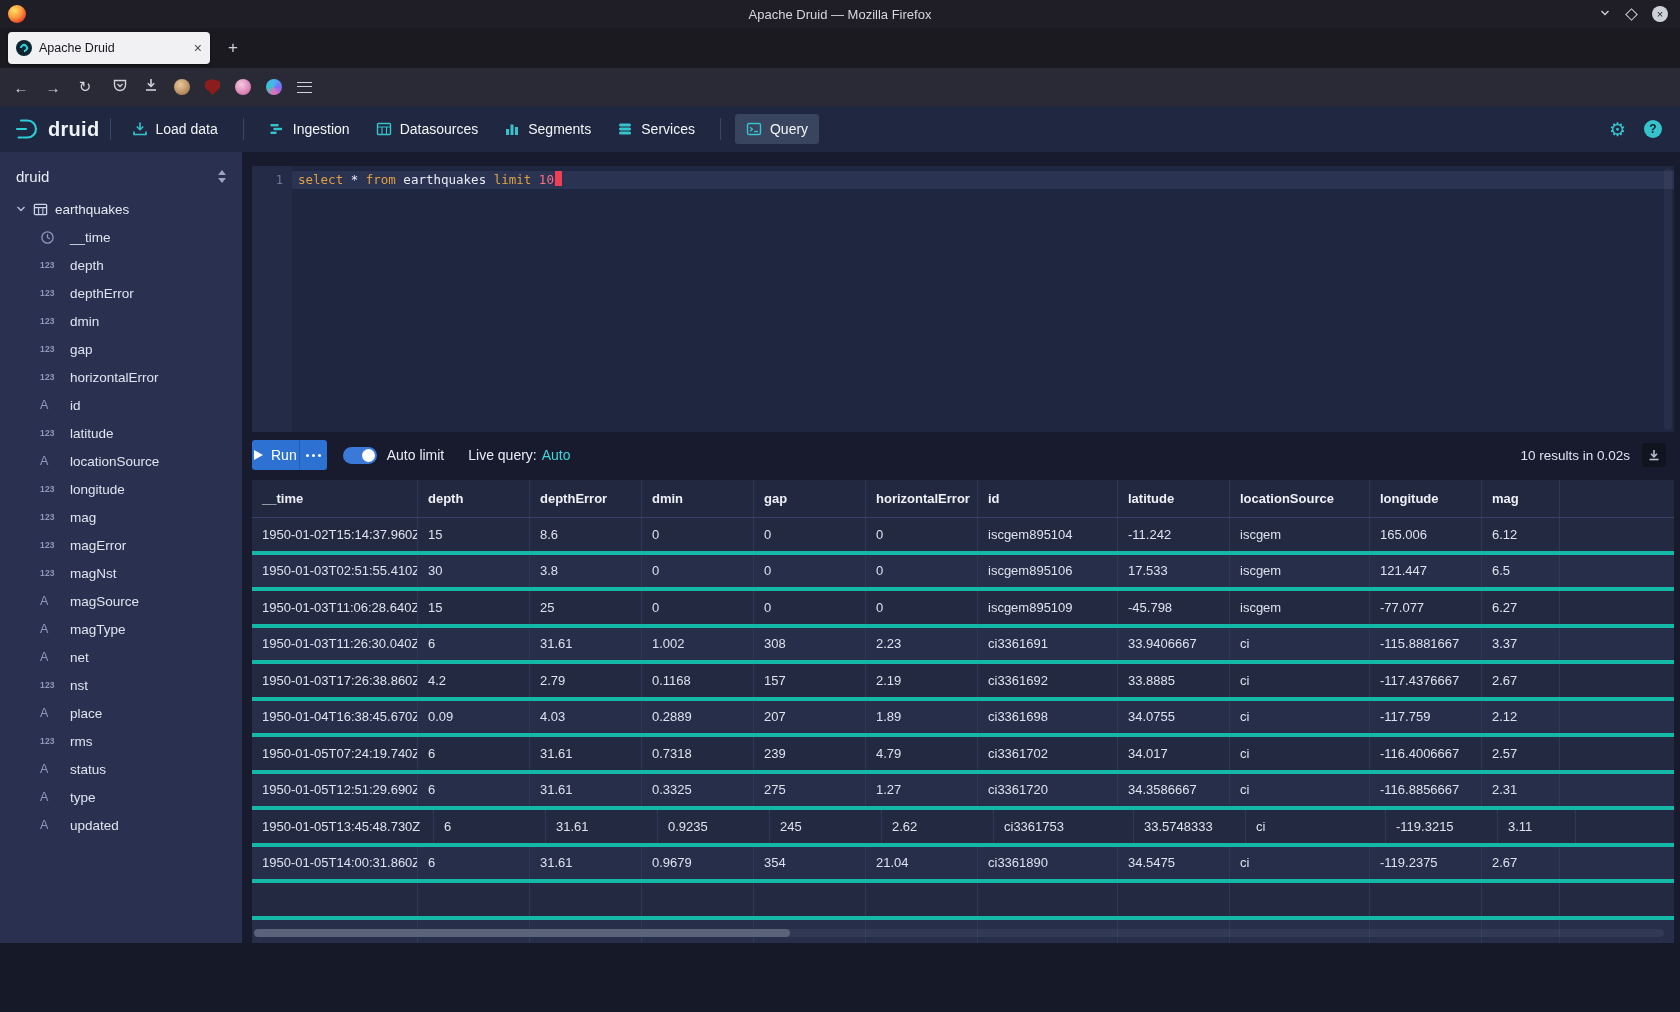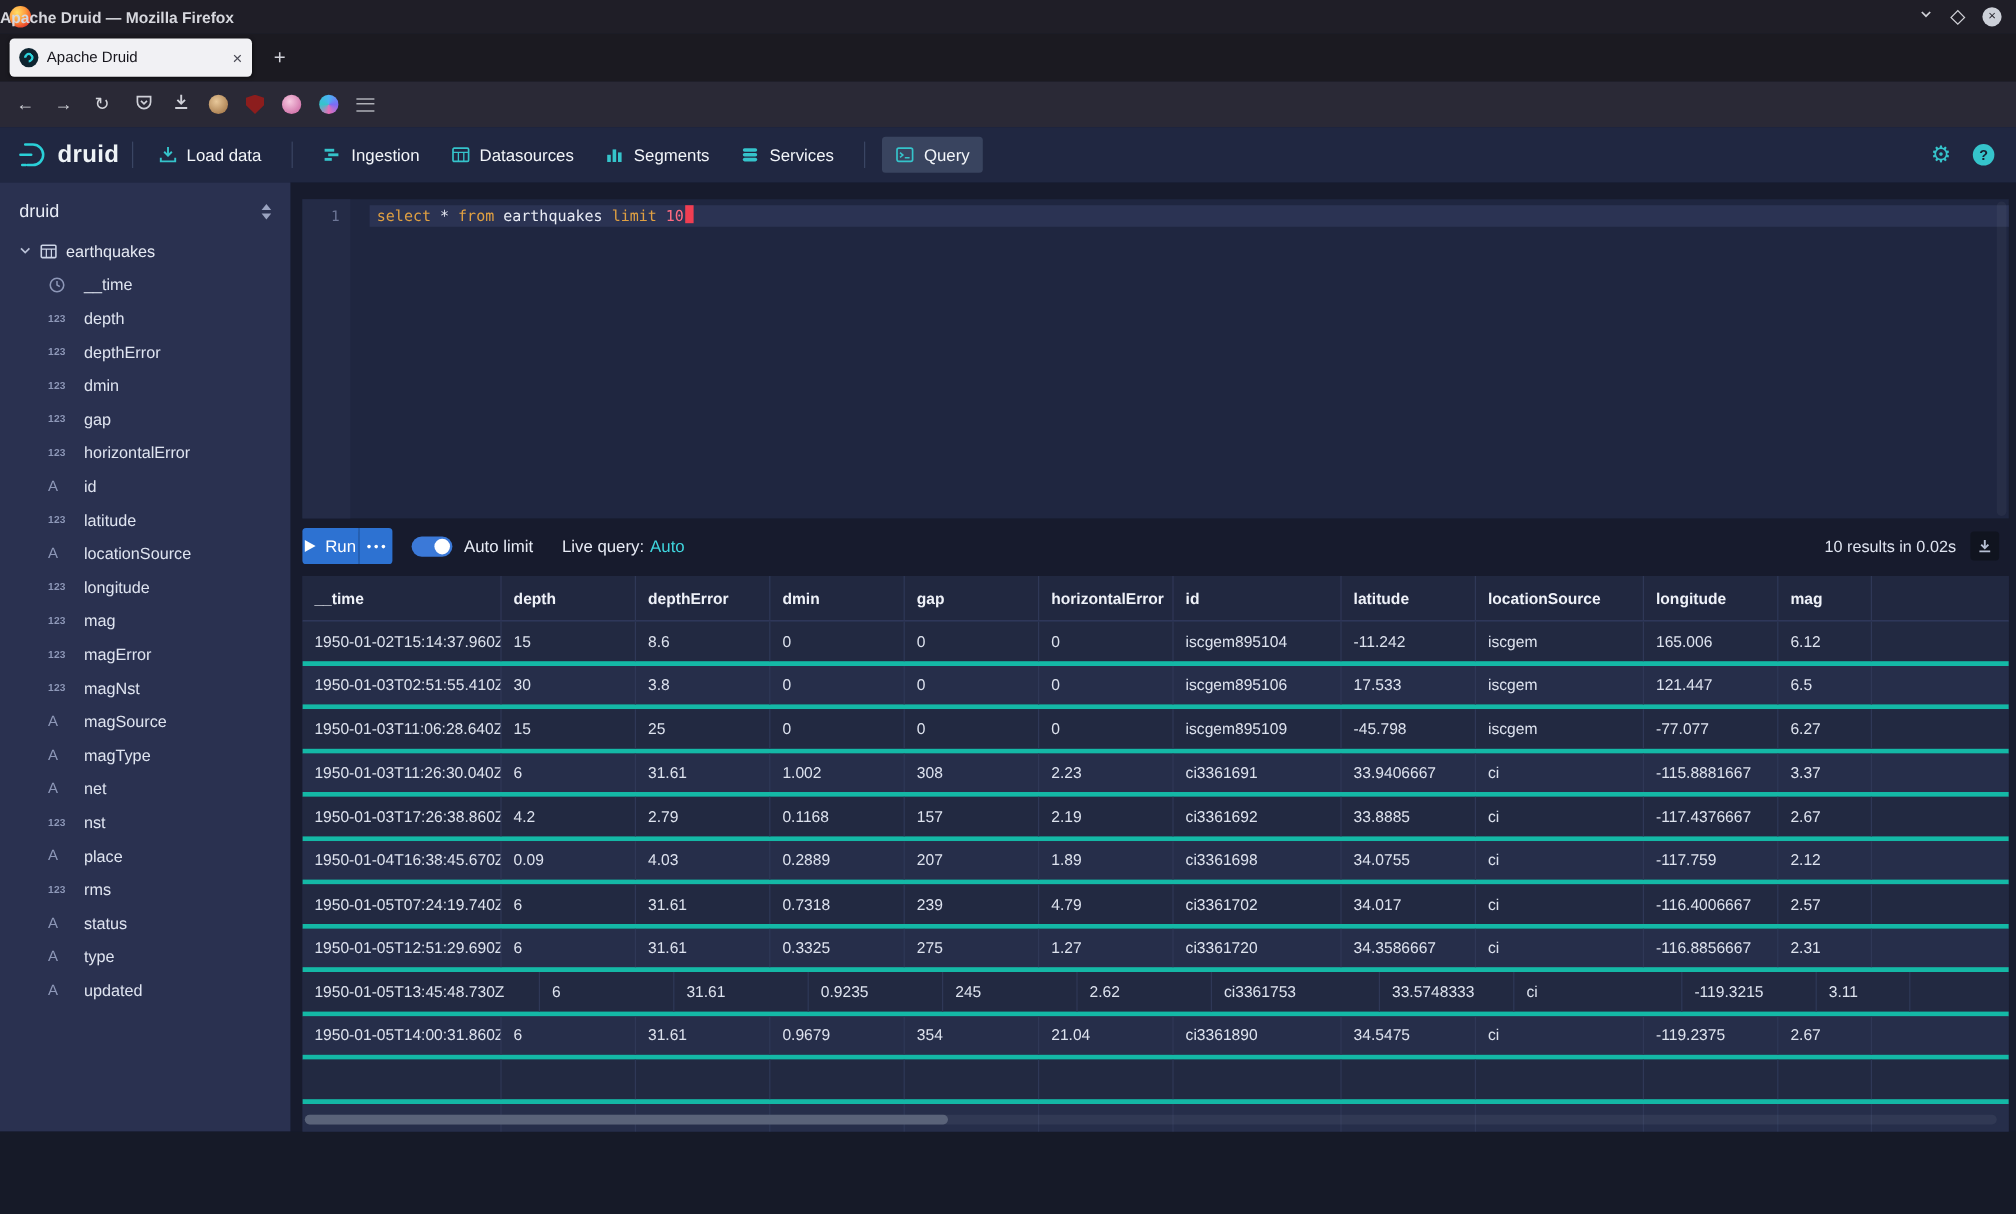--- a/index.html
+++ b/index.html
@@ -3,21 +3,21 @@
 <meta charset="utf-8">
 <style>
   * { box-sizing: border-box; margin: 0; padding: 0; }
   body { background:#000; font-family:"Liberation Sans", sans-serif; }
   .screen { width:1680px; height:1012px; overflow:hidden; display:flex; flex-direction:column; background:#171b2d; }
 
   
   .titlebar { height:28px; background:#1f1e27; display:flex; align-items:center; position:relative; flex:none; }
   .ff-logo { width:18px; height:18px; border-radius:50%; margin-left:8px;
     background: radial-gradient(circle at 35% 30%, #ffe066 0%, #ff9a3c 42%, #e8452c 75%, #b5123f 100%); }
-  .win-title { position:absolute; left:0; right:0; color:#d6d7dd; font-size:13px; pointer-events:none;font-weight:bold; }
+  .win-title { position:absolute; left:0; right:0; text-align:center; color:#d6d7dd; font-size:13px; pointer-events:none; }
   .win-controls { margin-left:auto; display:flex; align-items:center; gap:16px; margin-right:12px; z-index:1; }
   .diamond { width:9px; height:9px; border:1.5px solid #cfd0d6; transform:rotate(45deg); display:inline-block; }
   .circle-x { width:16px; height:16px; border-radius:50%; background:#ccd0d8; color:#1e1d26; font-size:11px; display:flex; align-items:center; justify-content:center; }
 
   .tabbar { height:40px; background:#1b1a21; display:flex; align-items:center; flex:none; }
   .tab { width:202px; height:32px; margin-left:8px; background:#f1f1f4; border-radius:4px; display:flex; align-items:center; padding:0 8px; gap:7px; box-shadow:0 1px 3px rgba(0,0,0,.5); }
   .favicon { width:16px; height:16px; border-radius:50%; background:#0e2430; display:flex; align-items:center; justify-content:center; flex:none; }
   .favicon i { width:8px; height:8px; border:2px solid #2bd3dc; border-radius:50%; border-left-color:transparent; transform:rotate(-45deg); display:block; }
   .tab-title { flex:1; font-size:12.5px; color:#17161d; white-space:nowrap; overflow:hidden; }
   .tab-close { color:#4a4a55; font-size:14px; line-height:1; }
@@ -66,21 +66,21 @@
   .tnum { font-size:8.5px; font-weight:700; letter-spacing:.2px; }
   .tstr { font-size:12.5px; }
   .tbl-ico { color:#ccd4e6; display:flex; }
   .chev { display:flex; }
 
   .main { flex:1; display:flex; flex-direction:column; padding:14px 6px 0 10px; min-width:0; }
 
   .editor { height:266px; background:#1f2640; display:flex; position:relative; flex:none; }
   .editor::after { content:""; position:absolute; right:2px; top:2px; bottom:2px; width:8px; background:rgba(255,255,255,.04); border-radius:4px; }
   .gutter { width:40px; background:#242b46; color:#6d7696; font-family:"DejaVu Sans Mono", monospace; font-size:12px; text-align:right; padding:5px 9px 0 0; line-height:18px; flex:none; }
-  .codearea { flex:1; position:relative; padding-top:5px;margin-left:16px; }
+  .codearea { flex:1; position:relative; padding-top:5px; }
   .active-line { position:absolute; left:0; right:0; top:5px; height:18px; background:#2b3353; }
   .code-line { position:relative; z-index:1; font-family:"DejaVu Sans Mono", monospace; font-size:12.5px; line-height:18px; padding-left:6px; white-space:pre; color:#e8ebf4; }
   .tok-keyword { color:var(--sql-keyword,#e0a042); }
   .tok-plain { color:#e8ebf4; }
   .tok-number { color:var(--sql-number,#ff6b81); }
   .caret { display:inline-block; width:7px; height:15px; background:#f03e52; vertical-align:-2px; margin-left:1px; }
 
   .runbar { height:30px; margin-top:8px; display:flex; align-items:center; gap:10px; padding-right:8px; flex:none; }
   .run-group { display:flex; }
   .btn-run { display:flex; align-items:center; gap:8px; background:var(--run-button-blue,#2d72d2); border:none; height:30px; padding:0 2px; border-radius:3px 0 0 3px; color:#fff; font-size:14px; font-family:inherit; }
@@ -562,21 +562,21 @@
               <div class="cell" style="width: 112px;">275</div>
               <div class="cell" style="width: 112px;">1.27</div>
               <div class="cell" style="width: 140px;">ci3361720</div>
               <div class="cell" style="width: 112px;">34.3586667</div>
               <div class="cell" style="width: 140px;">ci</div>
               <div class="cell" style="width: 112px;">-116.8856667</div>
               <div class="cell" style="width: 78px;">2.31</div>
               <div class="cell filler"></div>
             </div>
             <div class="trow">
-              <div class="cell" style="width: 198px;">1950-01-05T13:45:48.730Z</div>
+              <div class="cell" style="width: 182px;">1950-01-05T13:45:48.730Z</div>
               <div class="cell" style="width: 112px;">6</div>
               <div class="cell" style="width: 112px;">31.61</div>
               <div class="cell" style="width: 112px;">0.9235</div>
               <div class="cell" style="width: 112px;">245</div>
               <div class="cell" style="width: 112px;">2.62</div>
               <div class="cell" style="width: 140px;">ci3361753</div>
               <div class="cell" style="width: 112px;">33.5748333</div>
               <div class="cell" style="width: 140px;">ci</div>
               <div class="cell" style="width: 112px;">-119.3215</div>
               <div class="cell" style="width: 78px;">3.11</div>

